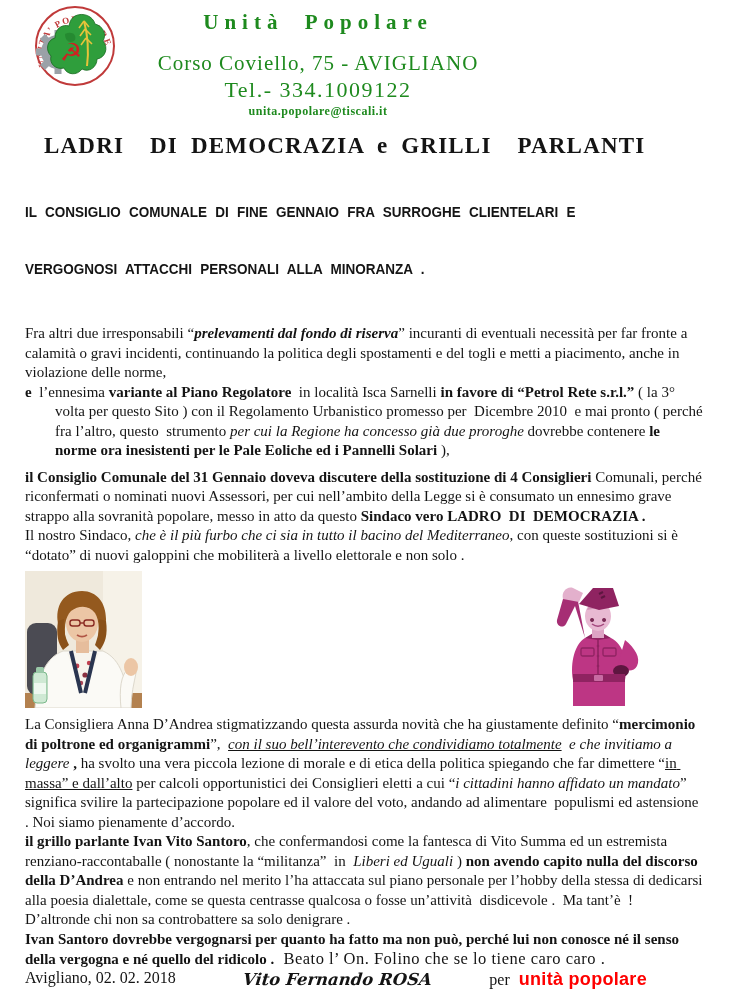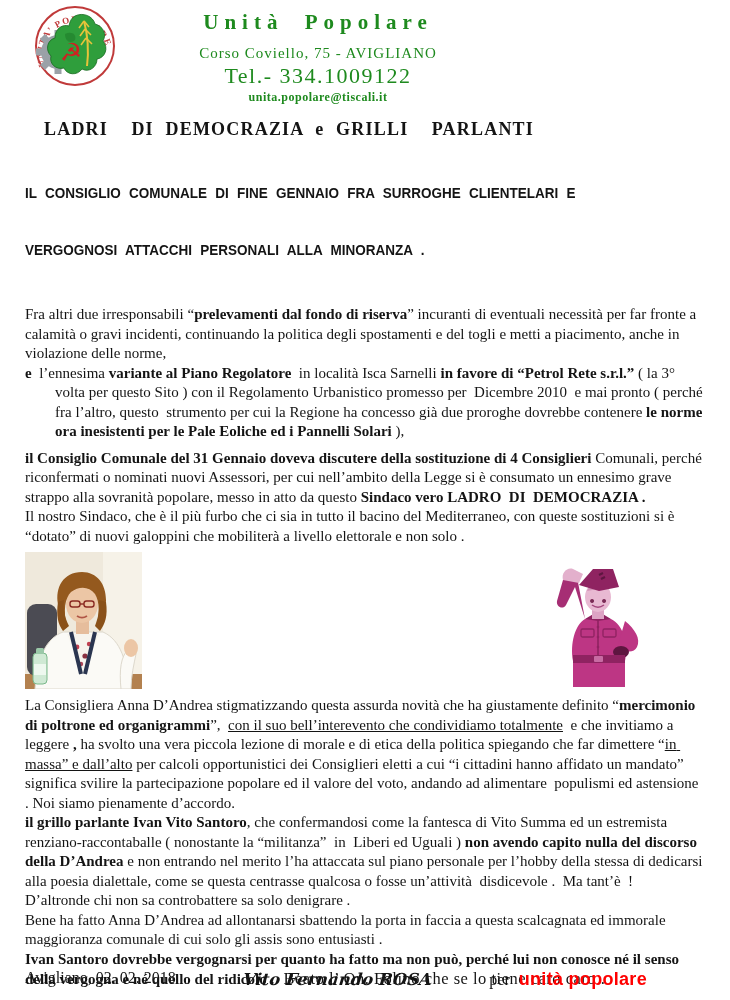--- a/index.html
+++ b/index.html
@@ -3,32 +3,32 @@
 <meta charset="utf-8">
 <style>
   html,body{margin:0;padding:0;background:#888;}
   .page{position:relative;width:730px;height:1000px;background:#ffffff;margin:0 auto;
         font-family:"Liberation Serif",serif;color:#141414;overflow:hidden;}
   
   .hdr{display:flex;align-items:flex-start;padding:4px 0 0 22px;}
   .hdr-logo{width:106px;height:84px;flex:0 0 auto;}
   .hdr-text{width:340px;text-align:center;color:#1e8a1e;margin-left:20px;padding-top:6px;}
   .org{font-size:21px;font-weight:bold;letter-spacing:6px;word-spacing:10px;white-space:pre;}
-  .addr{font-size:15px;letter-spacing:1px;margin-top:10px;}
+  .addr{font-size:21px;letter-spacing:1px;margin-top:16px;}
   .phone{font-size:22px;letter-spacing:1.5px;margin-top:1px;}
   .email{font-size:12px;font-weight:bold;letter-spacing:.5px;margin-top:1px;}
   
-  .title{margin:14px 0 0 44px;font-size:18px;font-weight:bold;letter-spacing:1.2px;word-spacing:6px;white-space:pre;font-family:Liberation Serif, serif;}
+  .title{margin:14px 0 0 44px;font-size:23px;font-weight:bold;letter-spacing:1.2px;word-spacing:6px;white-space:pre;font-family:Liberation Serif, serif;}
   .subtitle{margin:5px 0 0 25px;font-family:"Liberation Sans",sans-serif;font-weight:bold;font-size:15px;
             line-height:19px;transform:scaleX(.9);transform-origin:0 0;word-spacing:5px;white-space:pre;width:590px;}
   
   .bodytxt{margin:8px 25px 0 25px;font-size:15px;line-height:19.5px;}
   .bodytxt p{margin:0;white-space:pre-wrap;}
   .b{font-weight:bold;}
-  .i{}
+  .i{font-style:italic;}
   .u{text-decoration:underline;}
   .wide{font-size:16.5px;letter-spacing:.5px;}
   .mt{margin-top:7px !important;}
   .hang{padding-left:30px;text-indent:-30px;}
   
   .photos{position:relative;height:140px;margin:6px 0 4px 0;}
   .photoL{position:absolute;left:0;top:0;width:117px;height:137px;}
   .photoR{position:absolute;left:512px;top:5px;width:112px;height:130px;}
   
   .ftr{position:absolute;left:25px;right:25px;bottom:10px;display:flex;justify-content:space-between;align-items:flex-start;}
@@ -146,21 +146,20 @@
         <path d="M50,34 C52,28 58,25 64,26 L61,32 Z" fill="#d392b7"></path>
         <path d="M55,42 A2,2 0 1 0 55.1,42 M67,42 A2,2 0 1 0 67.1,42" fill="#7a2a55"></path>
         <path d="M55,48 C59,51 63,51 67,48" stroke="#a5487e" stroke-width="1.5" fill="none"></path>
         <path d="M42,28 L56,12 L76,12 L82,30 L62,34 Z" fill="#8f2361"></path>
         <path d="M62,18 L66,16 M64,22 L68,20" stroke="#5e1640" stroke-width="2"></path>
       </svg>
     </div>
 
     <p><span>La Consigliera Anna D’Andrea stigmatizzando questa assurda novità che ha giustamente definito “</span><span class="b">mercimonio di poltrone ed organigrammi</span><span>”,  </span><span class="i u">con il suo bell’interevento che condividiamo totalmente</span><span>  </span><span class="i">e che invitiamo a leggere </span><span class="b">, </span><span>ha svolto una vera piccola lezione di morale e di etica della politica spiegando che far dimettere “</span><span class="u">in massa” e dall’alto</span><span> per calcoli opportunistici dei Consiglieri eletti a cui “</span><span class="i">i cittadini hanno affidato un mandato</span><span>”  significa svilire la partecipazione popolare ed il valore del voto, andando ad alimentare  populismi ed astensione . Noi siamo pienamente d’accordo.</span></p>
     <p><span class="b">il grillo parlante Ivan Vito Santoro</span><span>, che confermandosi come la fantesca di Vito Summa ed un estremista renziano-raccontaballe ( nonostante la “militanza”  in  </span><span class="i">Liberi ed Uguali</span><span> ) </span><span class="b">non avendo capito nulla del discorso della D’Andrea</span><span> e non entrando nel merito l’ha attaccata sul piano personale per l’hobby della stessa di dedicarsi alla poesia dialettale, come se questa centrasse qualcosa o fosse un’attività  disdicevole .  Ma tant’è  !  D’altronde chi non sa controbattere sa solo denigrare .</span></p>
-    <p><span>Bene ha fatto Anna D’Andrea ad allontanarsi sbattendo la porta in faccia a questa scalcagnata ed immorale maggioranza comunale di cui solo gli </span><span class="i">assis</span><span> sono entusiasti .</span></p>
     <p><span class="b">Ivan Santoro dovrebbe vergognarsi per quanto ha fatto ma non può, perché lui non conosce né il senso della vergogna e né quello del ridicolo .</span><span class="wide">  Beato l’ On. Folino che se lo tiene caro caro .</span></p>
 
   </div>
 
   <div class="ftr">
     <div class="date">Avigliano, 02. 02. 2018</div>
     <div class="sig">
       <span class="sig-name">Vito Fernando ROSA</span>
       <span class="sig-per">per</span>
       <span class="sig-org">unità popolare</span>

